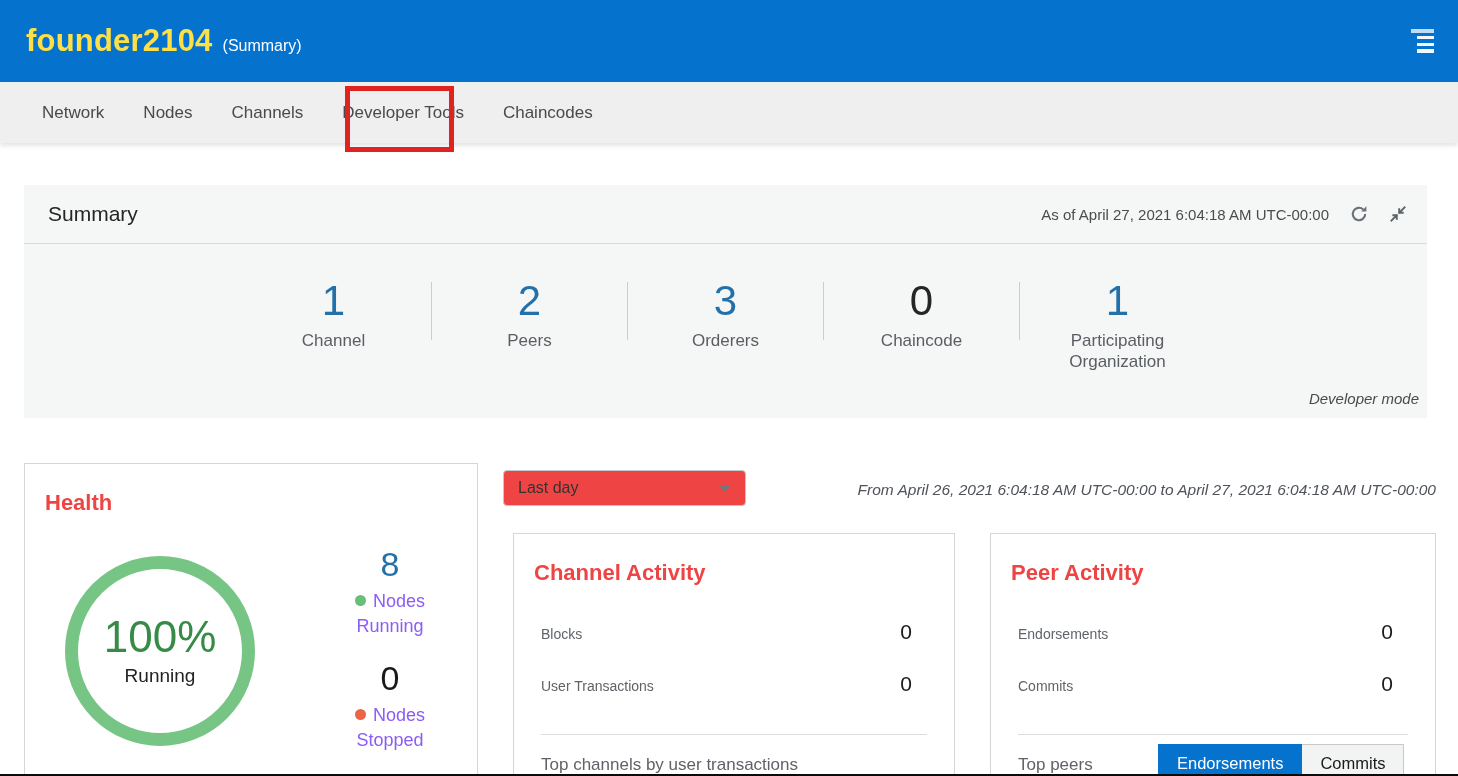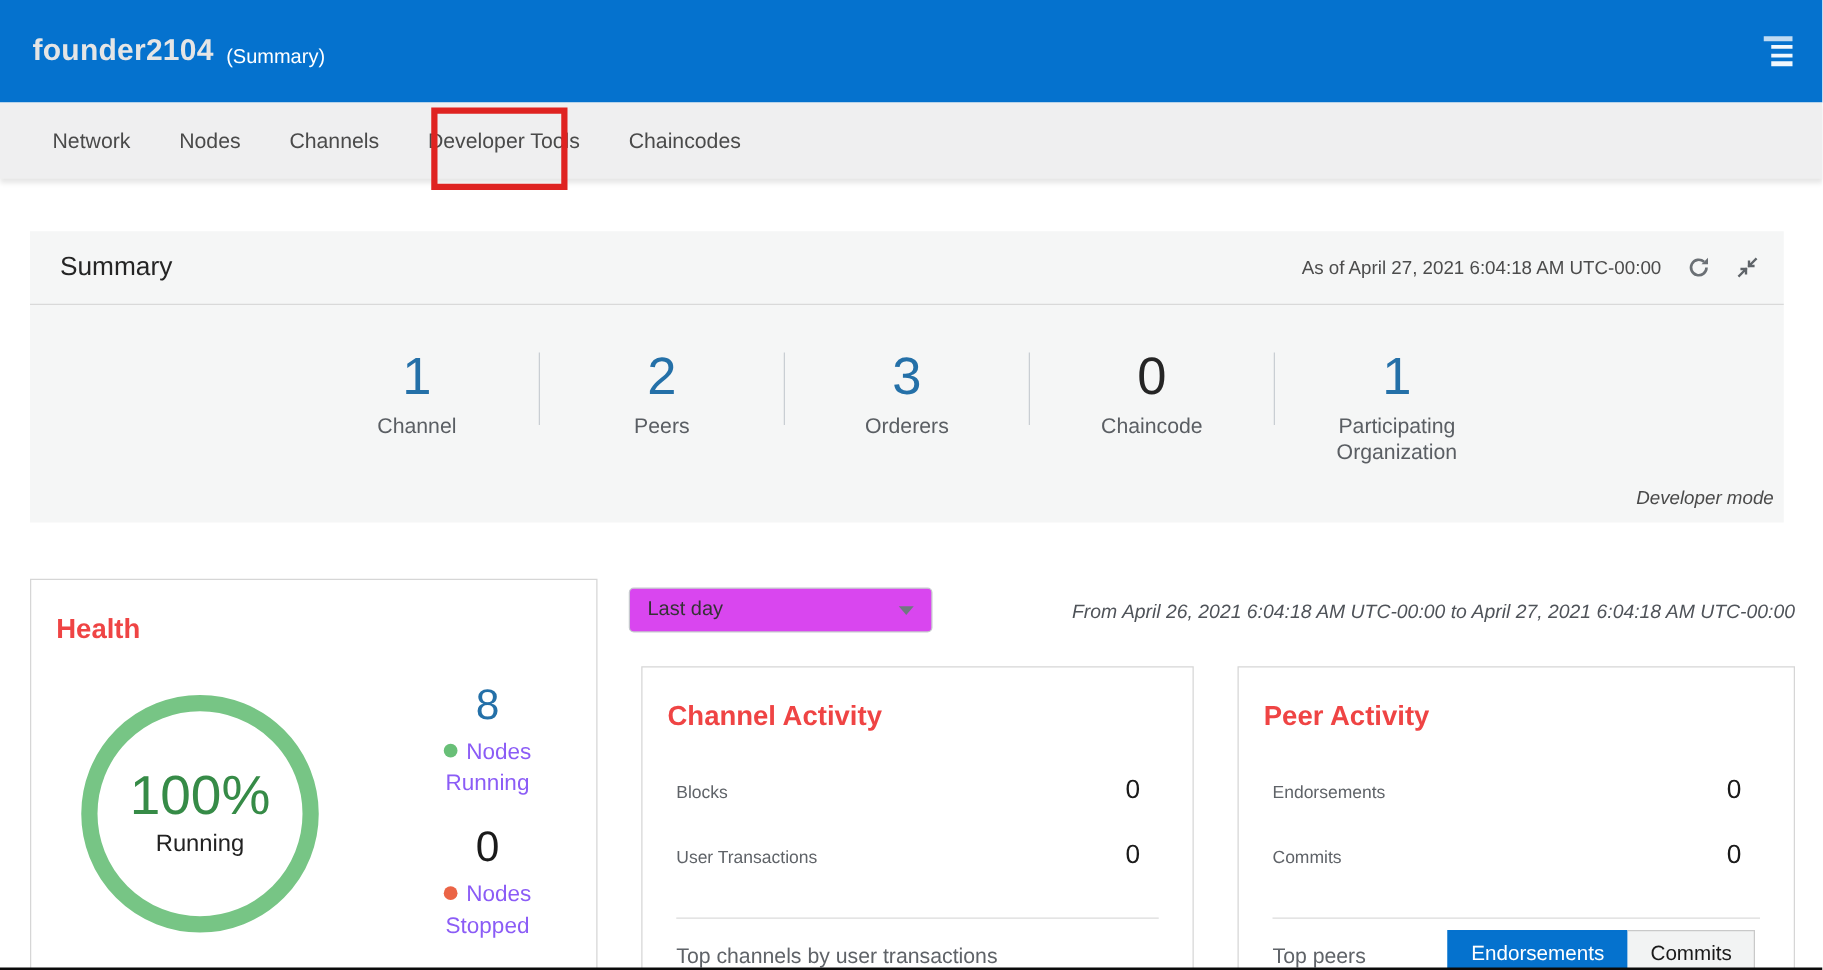--- a/index.html
+++ b/index.html
@@ -2,21 +2,21 @@
 <html><head>
 <meta charset="utf-8">
 <style>
   * { box-sizing: border-box; margin: 0; padding: 0; }
   body { margin: 0; background: #fff; font-family: "Liberation Sans", sans-serif; }
   .screen { position: relative; width: 1458px; height: 776px; overflow: hidden; background: #fff; }
 
   
   .app-header { position: absolute; top: 0; left: 0; width: 100%; height: 82px;
     background: #0572CE; display: flex; align-items: center; padding: 0 24px 0 26px; }
-  .app-title { color: #e5e5e5; font-size: 24px; font-weight: 700; letter-spacing: .2px; }
+  .app-title { color: #fde047; font-size: 31px; font-weight: 700; letter-spacing: .2px; }
   .app-subtitle { color: #fff; font-size: 16px; margin-left: 10px; padding-top: 10px; }
   .drawer { margin-left: auto; width: 23px; height: 24px; display: flex; flex-direction: column;
     justify-content: space-between; cursor: pointer; }
   .drawer .bar { display: block; height: 3.5px; width: 17px; margin-left: auto; background: rgba(255,255,255,.95); }
   .drawer .bar-wide { width: 23px; background: rgba(255,255,255,.75); }
 
   
   .tabbar { position: absolute; top: 82px; left: 0; width: 100%; height: 61px; background: #EFEFF0;
     display: flex; align-items: stretch; padding-left: 30px; gap: 15px;
     box-shadow: 0 3px 4px rgba(0,0,0,.10); }
@@ -37,21 +37,21 @@
   .summary-body { position: relative; height: 173px; }
   .stats { display: flex; justify-content: center; padding-top: 34px; }
   .stat { position: relative; width: 196px; text-align: center; }
   .stat:not(:last-child)::after { content: ""; position: absolute; right: 0; top: 4px; width: 1px; height: 58px; background: #C9CED3; }
   .stat-value { font-size: 42px; line-height: 1.1; color: #2470A8; }
   .stat-value.dark { color: #252525; }
   .stat-label { margin: 6px auto 0; max-width: 132px; font-size: 17px; line-height: 1.25; color: #5A5E63; }
   .devmode { position: absolute; right: 8px; bottom: 10px; font-size: 15px; font-style: italic; color: #4A4A4A; }
 
   
-  .select { position: absolute; left: 503px; top: 470px; width: 243px; height: 36px; background: #d946ef;
+  .select { position: absolute; left: 503px; top: 470px; width: 243px; height: 36px; background: #ef4444;
     border: 1px solid #C5C9CD; border-radius: 4px; display: flex; align-items: center;
     padding: 0 14px; font-size: 16px; color: #333; cursor: pointer; }
   .caret { margin-left: auto; width: 0; height: 0; border-left: 6px solid transparent;
     border-right: 6px solid transparent; border-top: 7px solid #6F7880; }
   .range-text { position: absolute; right: 22px; top: 481px; font-size: 15.5px; font-style: italic; color: #4F5359; }
 
   
   .card { position: absolute; background: #fff; border: 1px solid #D6D6D6; }
   .card-title { position: absolute; left: 20px; top: 26px; font-size: 22px; font-weight: 700; color: #ef4444; }
   .card-health { left: 24px; top: 463px; width: 454px; height: 330px; }

